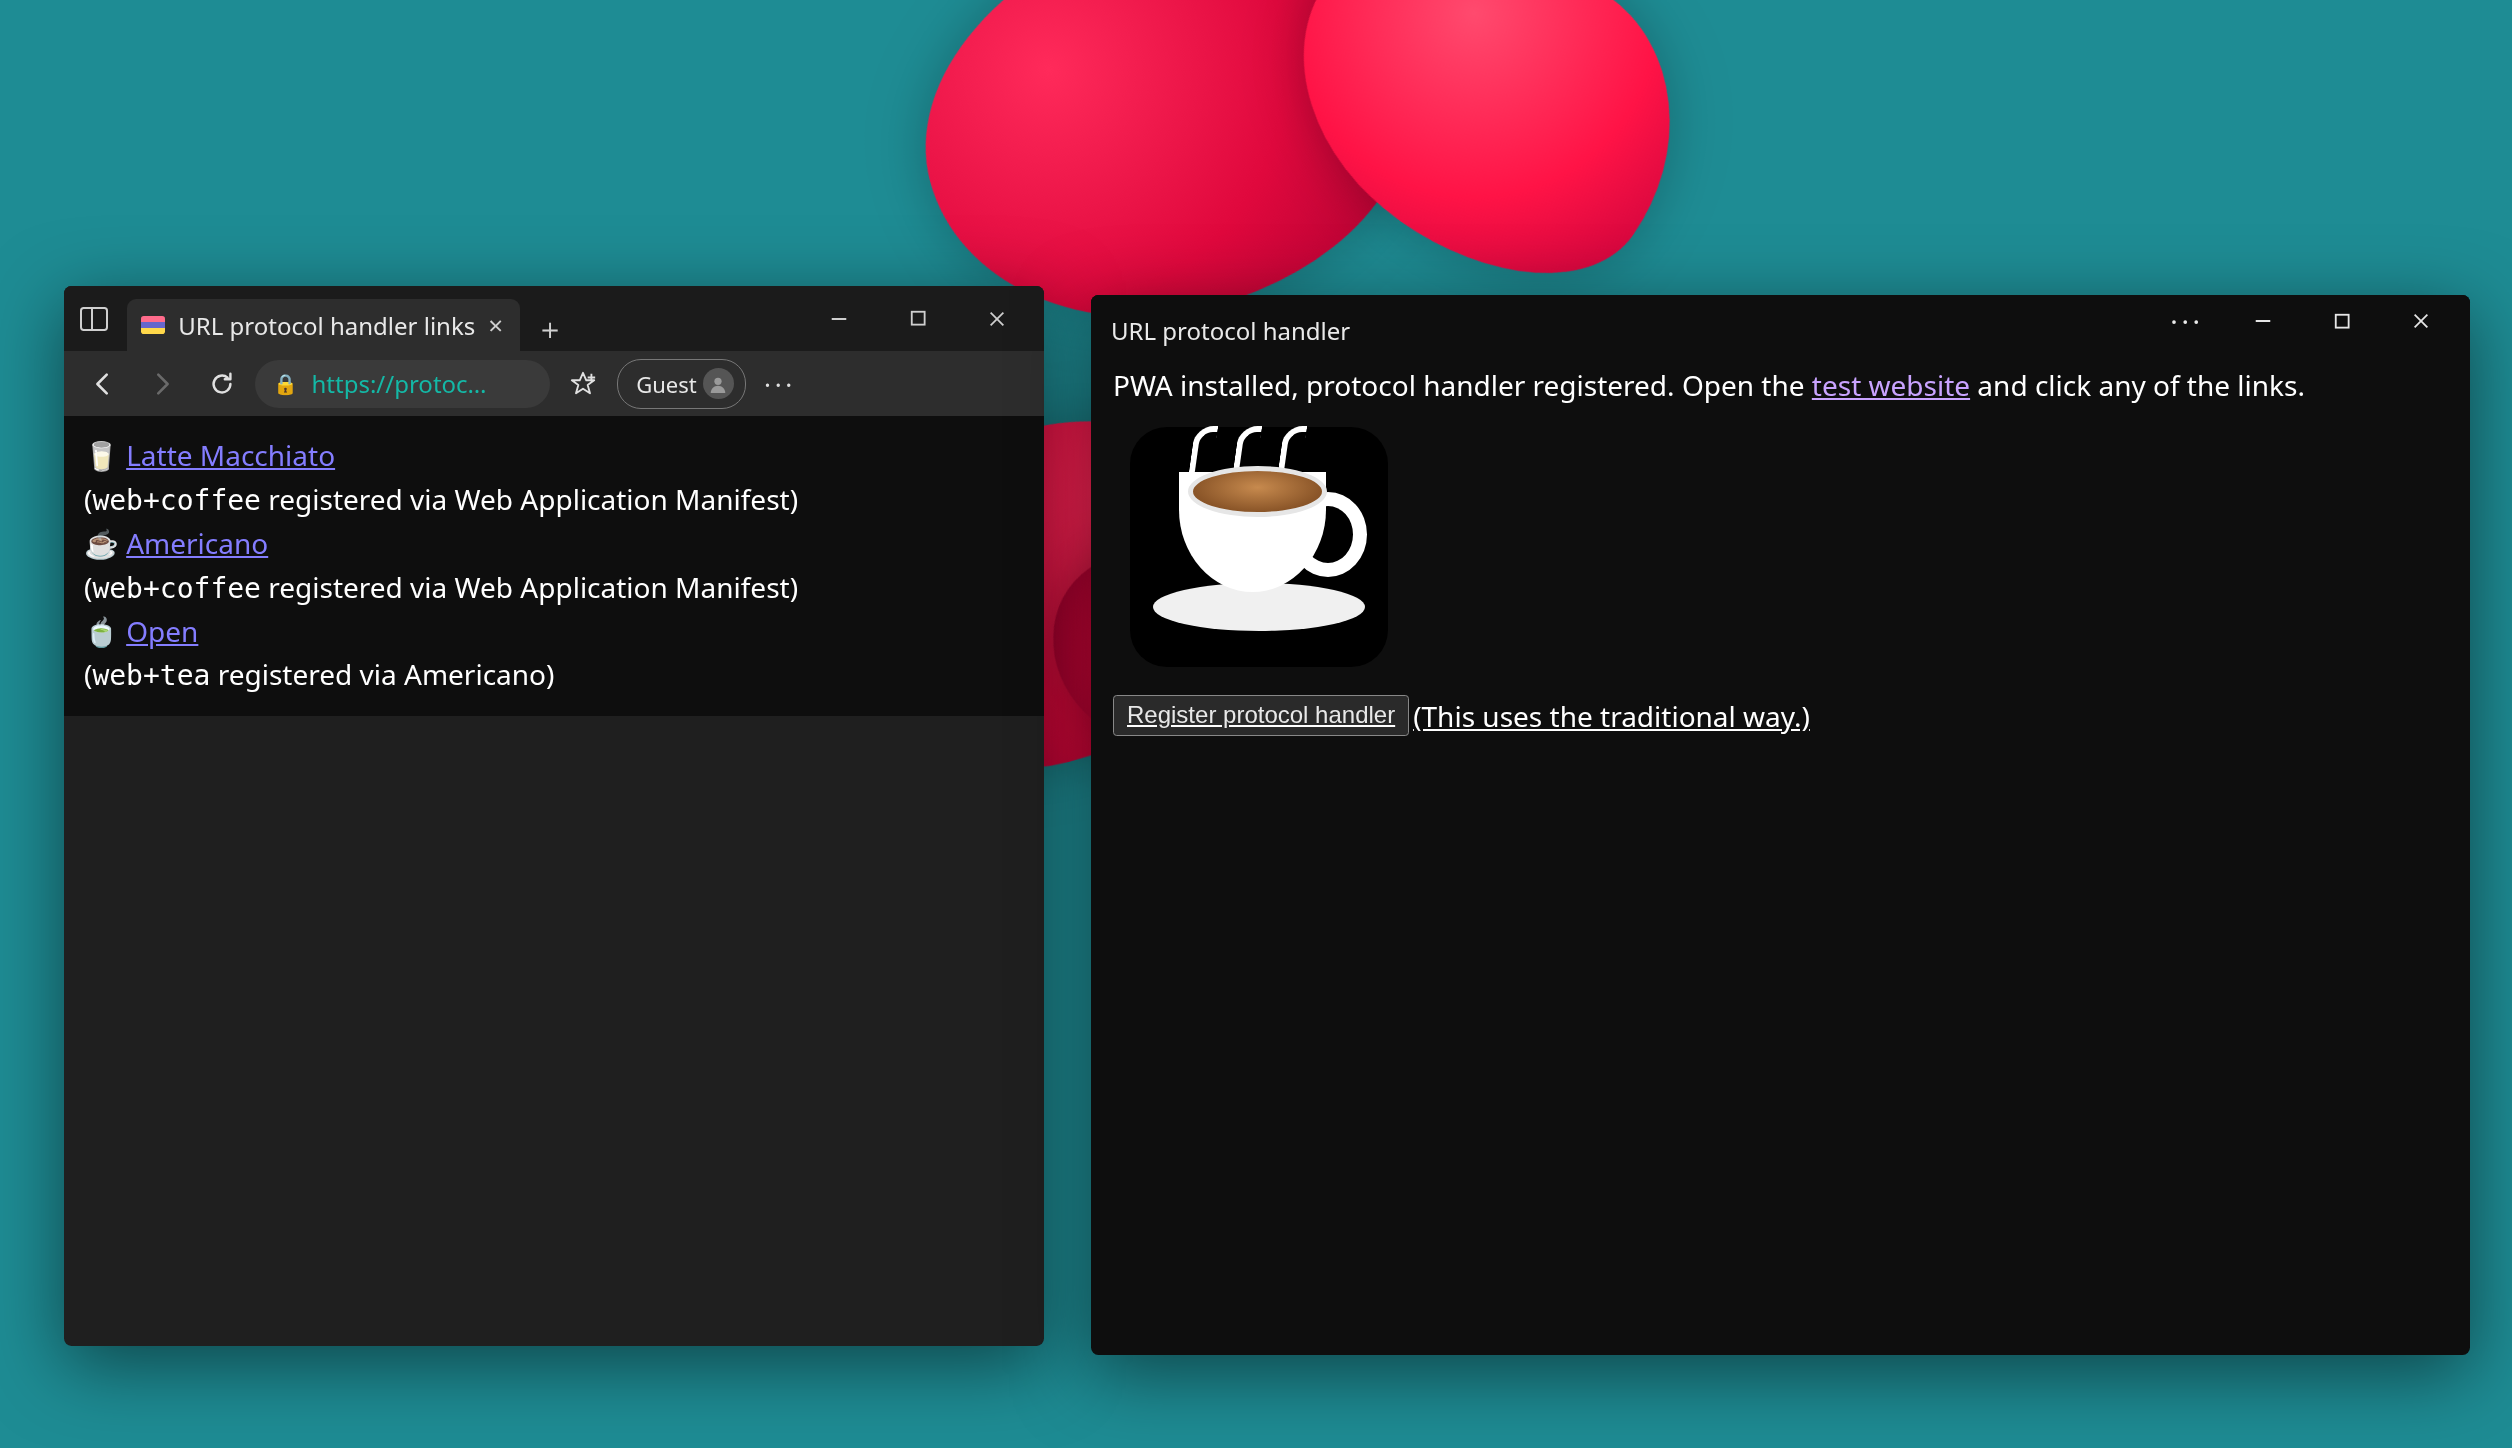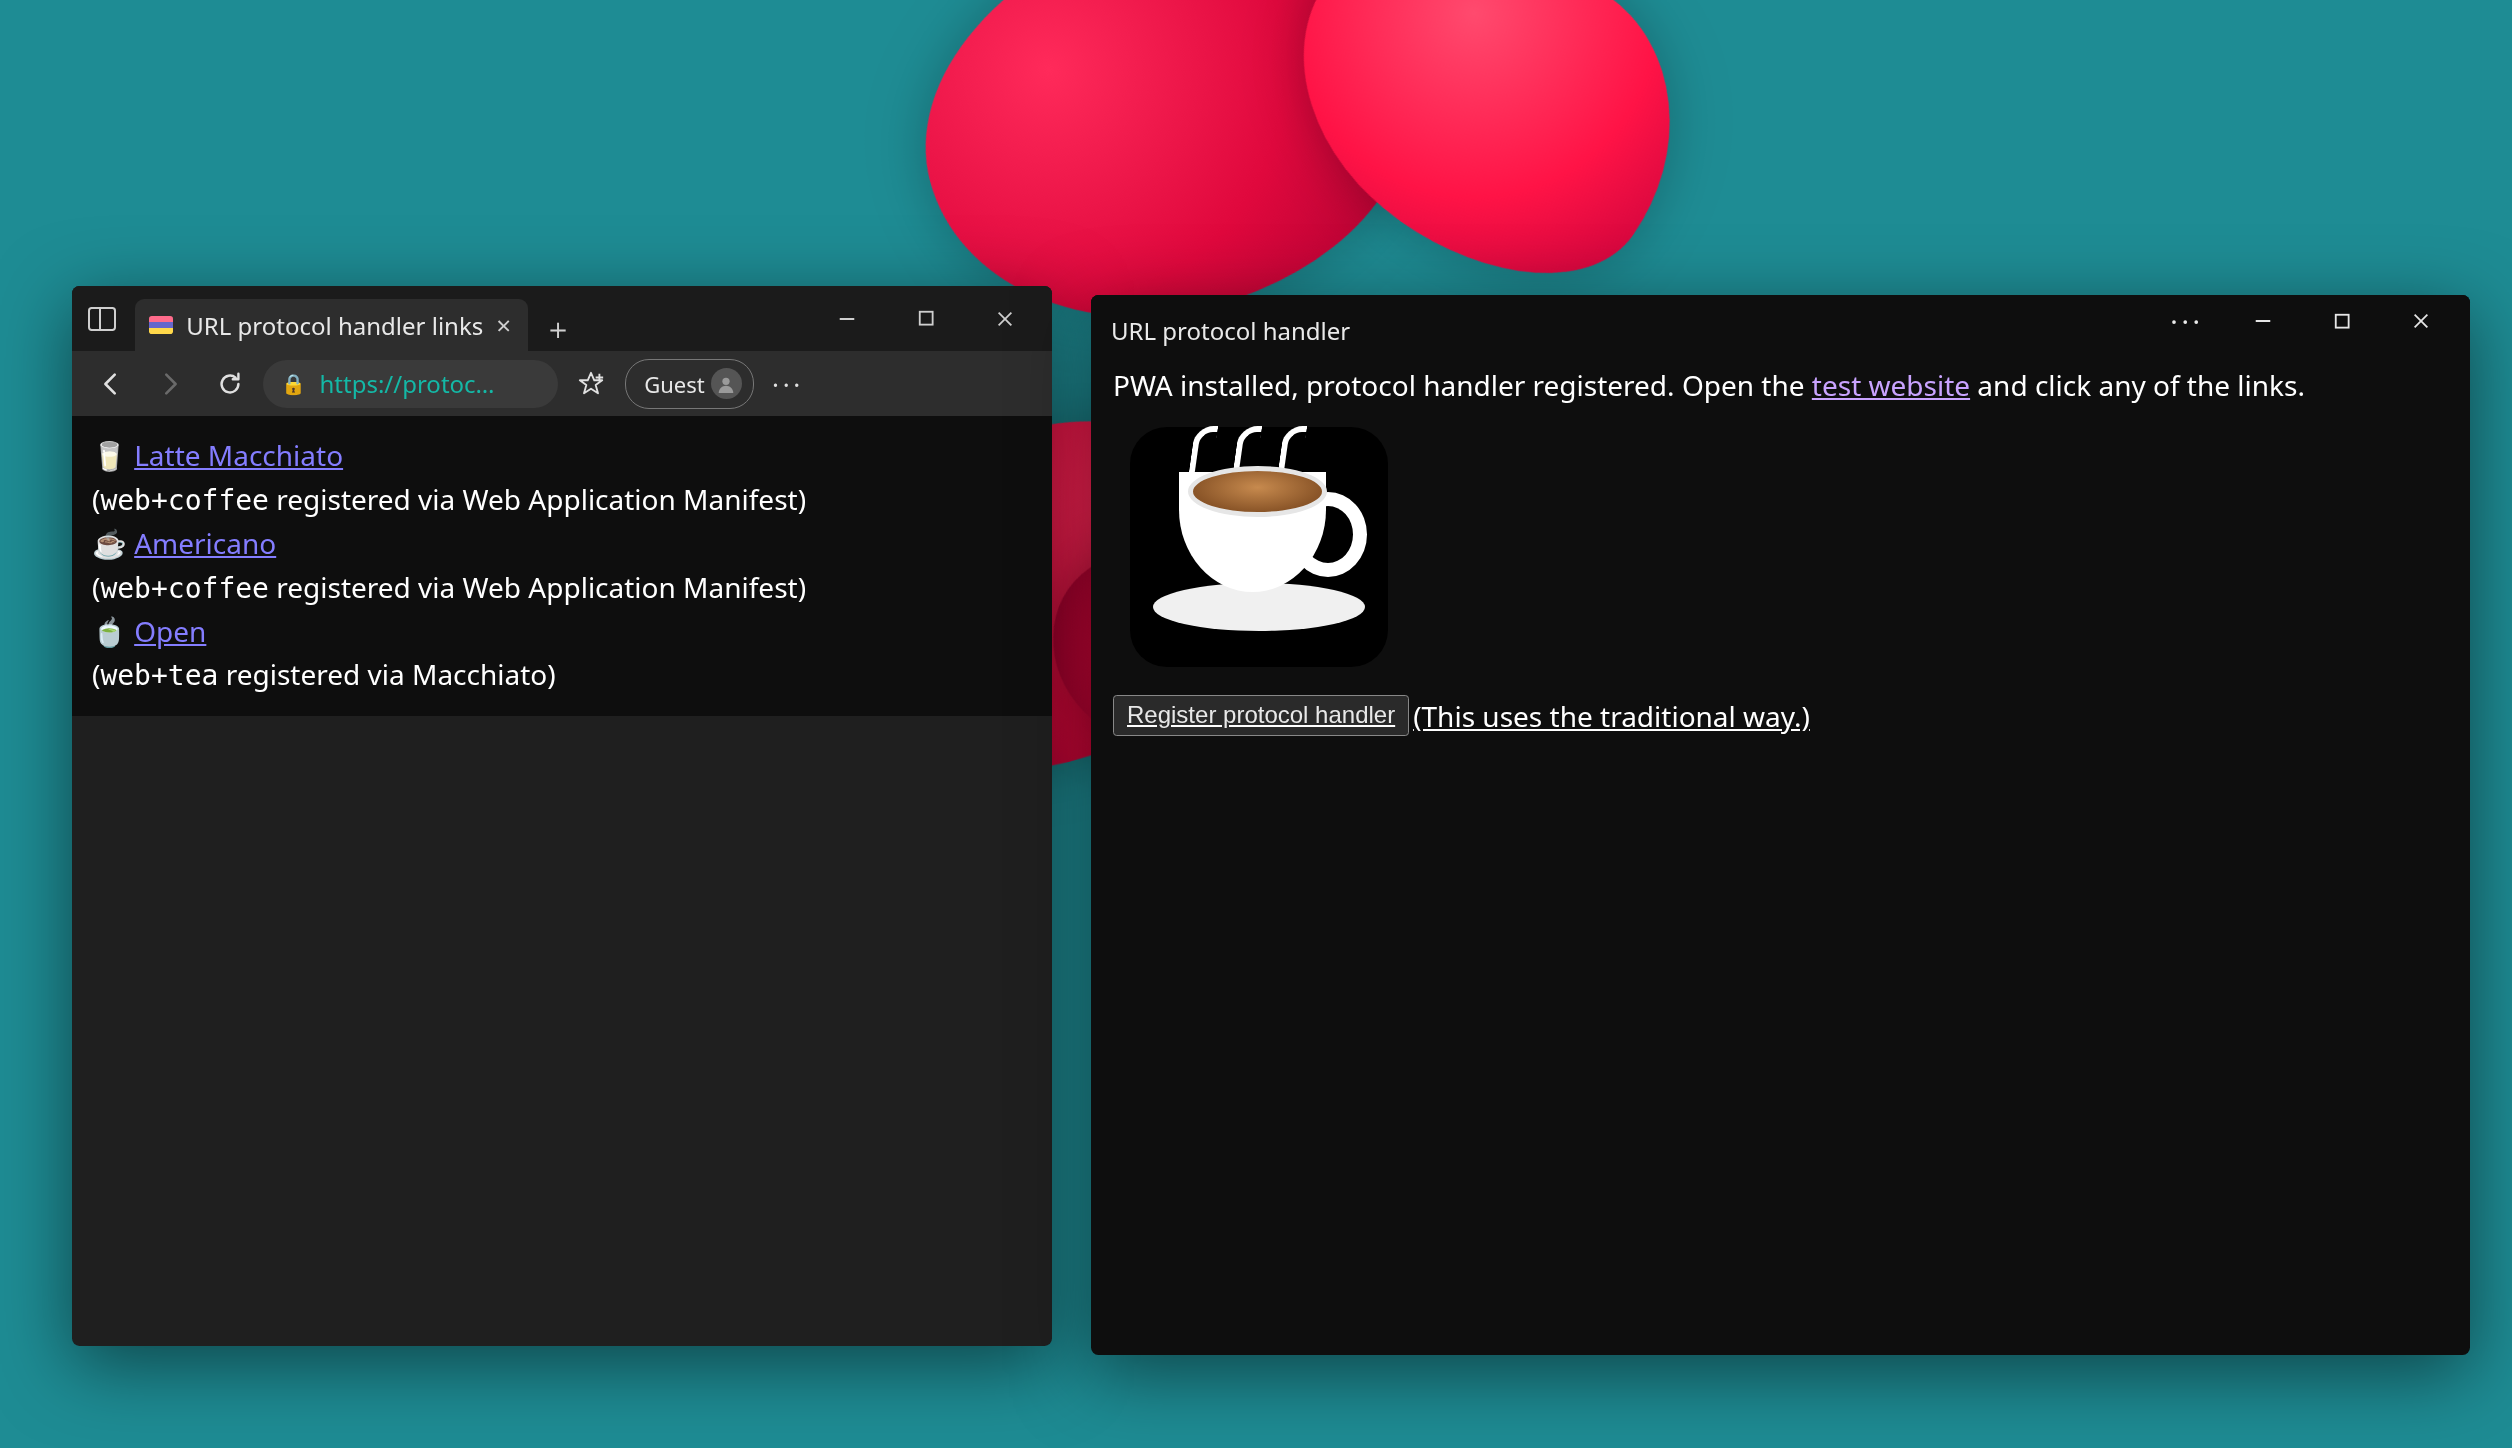--- a/index.html
+++ b/index.html
@@ -9,21 +9,21 @@
   .desktop{position:absolute;inset:0;overflow:hidden;}
   .petal{position:absolute;background:radial-gradient(circle at 30% 30%,#ff2a5a 0%,#e0083d 55%,#a80030 100%);border-radius:60% 40% 50% 50%/50% 60% 40% 50%;filter:drop-shadow(0 0 28px rgba(0,0,0,.25));}
   .p1{left:922px;top:-74px;width:479px;height:387px;transform:rotate(-15deg);}
   .p2{left:1290px;top:-55px;width:396px;height:304px;transform:rotate(35deg);background:radial-gradient(circle at 35% 30%,#ff4a6e 0%,#ff1346 55%,#c1003a 100%);}
   .p3{left:903px;top:369px;width:332px;height:442px;transform:rotate(75deg);}
   .p4{left:1087px;top:516px;width:203px;height:276px;transform:rotate(110deg);background:radial-gradient(circle at 40% 30%,#ff3a66 0%,#d4063a 60%,#8f0029 100%);}
 
   .window{position:absolute;background:#0e0e0e;box-shadow:0 18.4px 74px rgba(0,0,0,.5);border-radius:7.4px;overflow:hidden;color:#fff;}
 
   
-  .browser{left:72px;top:286px;width:980px;height:1060px;background:#1f1f1f;}
+  .browser{left:64px;top:286px;width:980px;height:1060px;background:#1f1f1f;}
   .titlebar{height:65px;display:flex;align-items:center;gap:3.7px;padding:0 7.4px;background:#1b1b1b;}
   .sysicon{width:46px;height:46px;display:flex;align-items:center;justify-content:center;border-radius:5.5px;}
   .vt-icon{width:24px;height:20px;border:2.3px solid #cfcfcf;border-radius:3.7px;display:flex;}
   .vt-icon::before{content:"";width:35%;border-right:2.3px solid #cfcfcf;}
 
   .tabs{display:flex;align-items:flex-end;height:65px;margin-left:5.5px;}
   .tab{display:flex;align-items:center;gap:13px;height:52px;background:#2d2d2d;border-radius:9.2px 9.2px 0 0;padding:0 16.6px 0 14.7px;min-width:332px;}
   .favicon{width:24px;height:18.4px;border-radius:2.8px;background:linear-gradient(#ff6b8b 0 33%,#66c 33% 66%,#ffd84a 66% 100%);}
   .tab-title{font-size:24px;color:#e8e8e8;white-space:nowrap;overflow:hidden;text-overflow:ellipsis;flex:1;}
   .tab-x{font-size:26px;color:#cfcfcf;line-height:1;}
@@ -159,21 +159,21 @@
       <span><span>(</span><span class="mono">web+coffee</span><span> registered via Web Application Manifest)</span></span>
     </div>
     <div>
       <span>☕</span>
       <a class="link" href="#"> <span>Americano</span></a><br>
       <span><span>(</span><span class="mono">web+coffee</span><span> registered via Web Application Manifest)</span></span>
     </div>
     <div>
       <span>🍵</span>
       <a class="link" href="#"> <span>Open</span></a><br>
-      <span><span>(</span><span class="mono">web+tea</span><span> registered via Macchiato)</span></span>
+      <span><span>(</span><span class="mono">web+tea</span><span> registered via Americano)</span></span>
     </div>
   </div>
 </div>
 
 <div class="window pwa">
   <div class="pwa-titlebar">
     <div class="pwa-title">URL protocol handler</div>
     <div class="pwa-ctrls">
       <div class="pwa-dots">···</div>
       <div class="pwa-winbtn">

